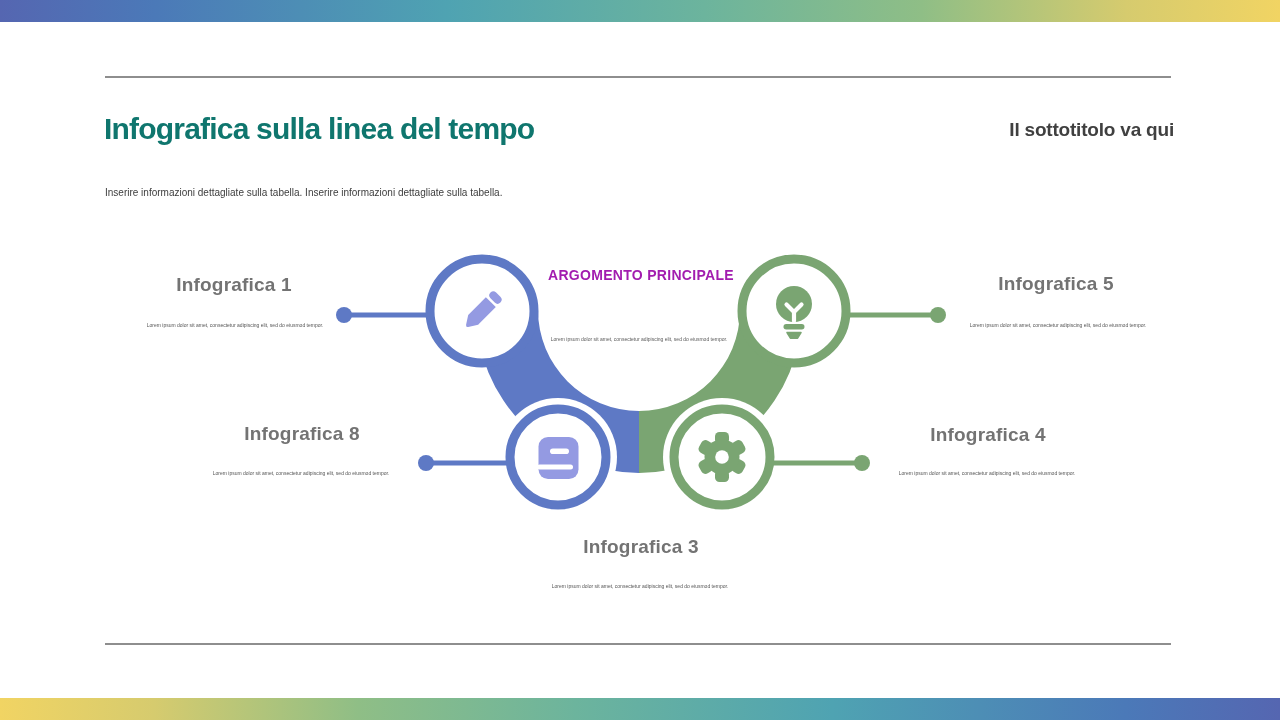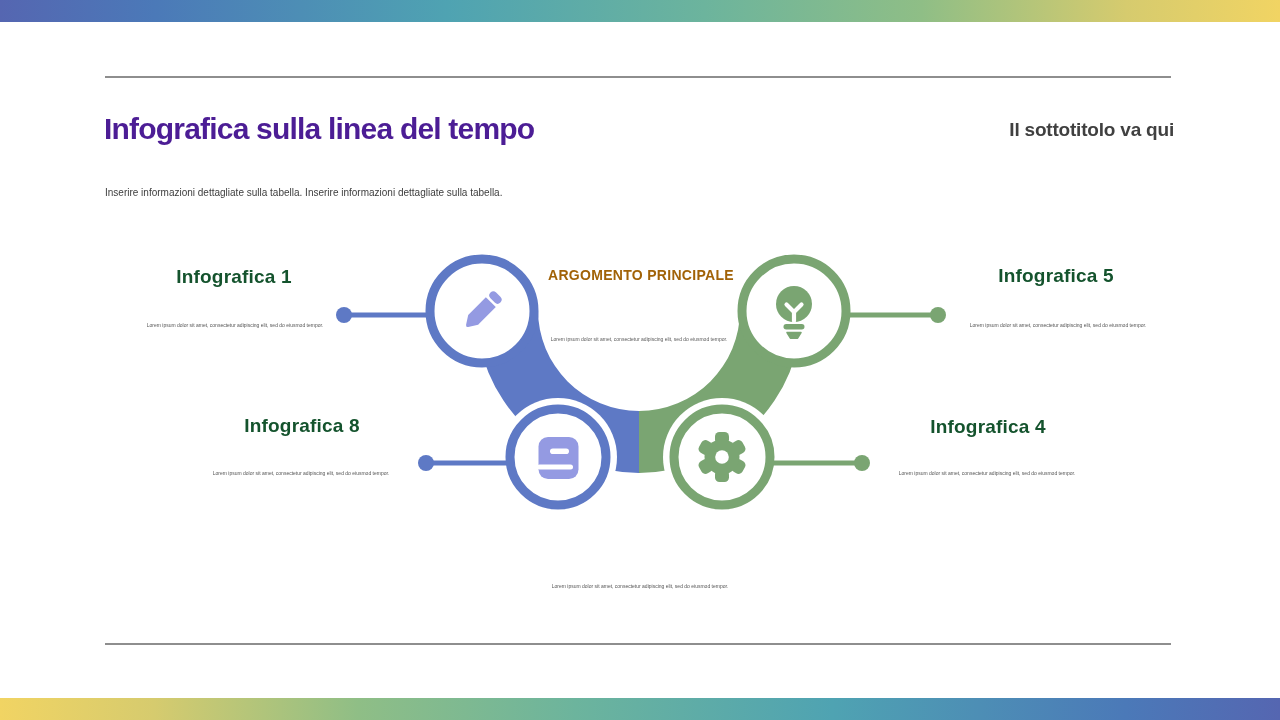--- a/index.html
+++ b/index.html
@@ -14,42 +14,42 @@
   }
   .gradient-bar.bottom{
     top:698px;
     background:linear-gradient(90deg,#f1d463 0%,#d6cb6e 12%,#8fbe86 28%,#6cb49d 45%,#4fa3b2 65%,#4b79b8 88%,#5566b1 100%);
   }
   .rule{position:absolute;left:105px;width:1066px;height:2px;background:#8e8e8e;}
   .rule.top-rule{top:76px;}
   .rule.bottom-rule{top:643px;}
   .page-title{
     position:absolute;left:104px;top:112px;width:760px;
-    font-size:30px;font-weight:bold;letter-spacing:-0.8px;color:#4c1d95;
+    font-size:30px;font-weight:bold;letter-spacing:-0.8px;color:#0f766e;
   }
   .page-subtitle{
     position:absolute;left:800px;top:119px;width:374px;text-align:right;
     font-size:19px;font-weight:bold;color:#404040;letter-spacing:-0.2px;
   }
   .page-description{
     position:absolute;left:105px;top:187px;width:700px;
     font-size:10px;color:#3d3d3d;
   }
   .diagram-svg{position:absolute;left:0;top:0;}
   .center-heading{
     position:absolute;left:441px;top:267px;width:400px;text-align:center;
-    font-size:14px;font-weight:bold;letter-spacing:0.3px;color:#a16207;
+    font-size:14px;font-weight:bold;letter-spacing:0.3px;color:#a21caf;
   }
   .center-text{
     position:absolute;left:509px;top:336px;width:260px;text-align:center;
     font-size:5px;color:#5a5a5a;
   }
   .item-label{
     position:absolute;width:300px;text-align:center;
-    font-size:19px;font-weight:bold;letter-spacing:0.2px;color:#14532d;
+    font-size:19px;font-weight:bold;letter-spacing:0.2px;color:#737373;margin-top:8px;
   }
   .item-text{
     position:absolute;width:220px;text-align:center;
     font-size:5px;color:#555555;
   }
   .lbl-1{left:84px;top:266px;}   .txt-1{left:125px;top:322px;}
   .lbl-2{left:152px;top:415px;}  .txt-2{left:191px;top:470px;}
   .lbl-3{left:491px;top:528px;}  .txt-3{left:530px;top:583px;}
   .lbl-4{left:838px;top:416px;}  .txt-4{left:877px;top:470px;}
   .lbl-5{left:906px;top:265px;text-align:center;}  .txt-5{left:948px;top:322px;}
@@ -123,20 +123,21 @@
 
   <div class="center-heading">ARGOMENTO PRINCIPALE</div>
   <div class="center-text">Lorem ipsum dolor sit amet, consectetur adipiscing elit, sed do eiusmod tempor.</div>
 
   <div class="item-label lbl-1">Infografica 1</div>
   <div class="item-text txt-1">Lorem ipsum dolor sit amet, consectetur adipiscing elit, sed do eiusmod tempor.</div>
 
   <div class="item-label lbl-2">Infografica 8</div>
   <div class="item-text txt-2">Lorem ipsum dolor sit amet, consectetur adipiscing elit, sed do eiusmod tempor.</div>
 
+  <div class="item-label lbl-3">Infografica 3</div>
   <div class="item-text txt-3">Lorem ipsum dolor sit amet, consectetur adipiscing elit, sed do eiusmod tempor.</div>
 
   <div class="item-label lbl-4">Infografica 4</div>
   <div class="item-text txt-4">Lorem ipsum dolor sit amet, consectetur adipiscing elit, sed do eiusmod tempor.</div>
 
   <div class="item-label lbl-5">Infografica 5</div>
   <div class="item-text txt-5">Lorem ipsum dolor sit amet, consectetur adipiscing elit, sed do eiusmod tempor.</div>
 
 </div>
 

